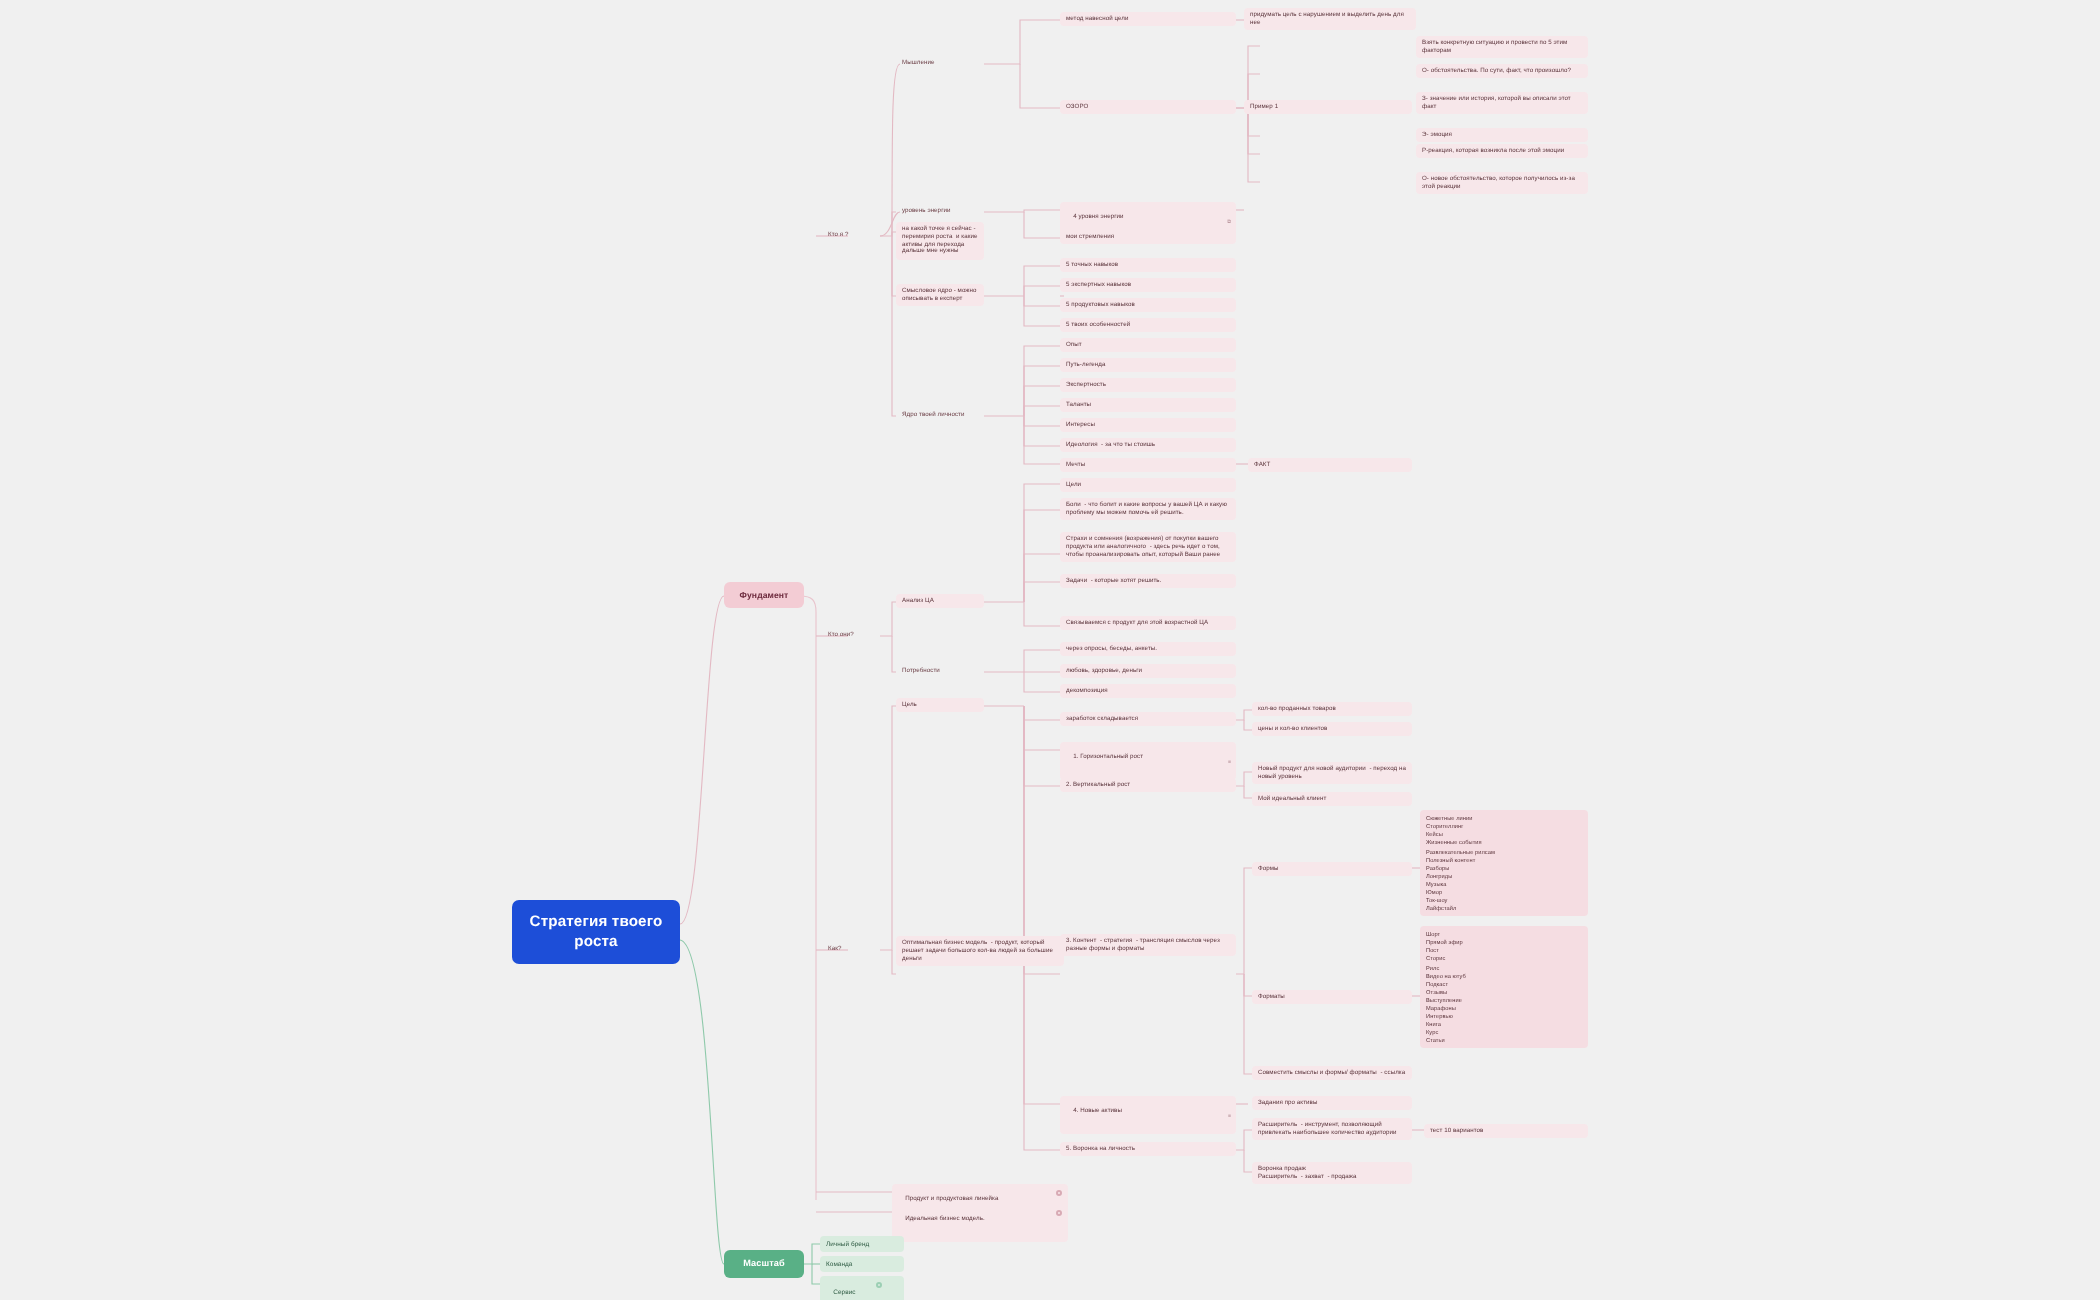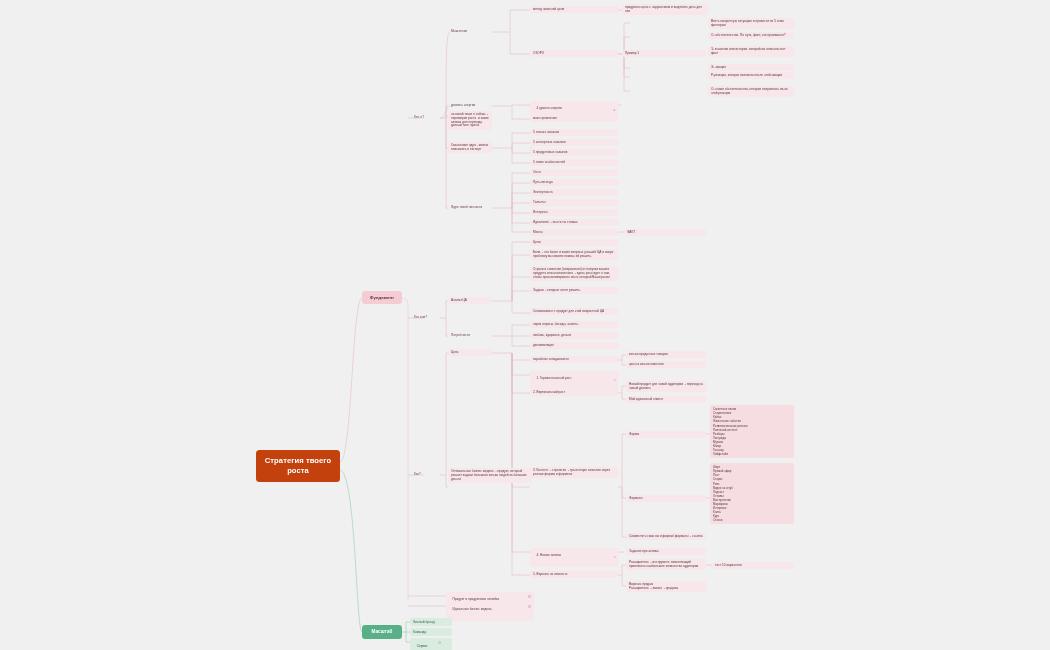--- a/index.html
+++ b/index.html
@@ -25,21 +25,21 @@
     position: absolute;
     font-size: 3.1px;
     line-height: 1.28;
     color: #4a3338;
     padding: 1.6px 3px;
     border-radius: 2px;
     white-space: pre-wrap;
     letter-spacing: 0.01em;
   }
   .n-root {
-    background: #c2410c;
+    background: #1d4ed8;
     color: #ffffff;
     font-size: 7.6px;
     font-weight: bold;
     line-height: 1.32;
     text-align: center;
     border-radius: 3.5px;
     padding: 3px 6px;
     display: flex;
     align-items: center;
     justify-content: center;

